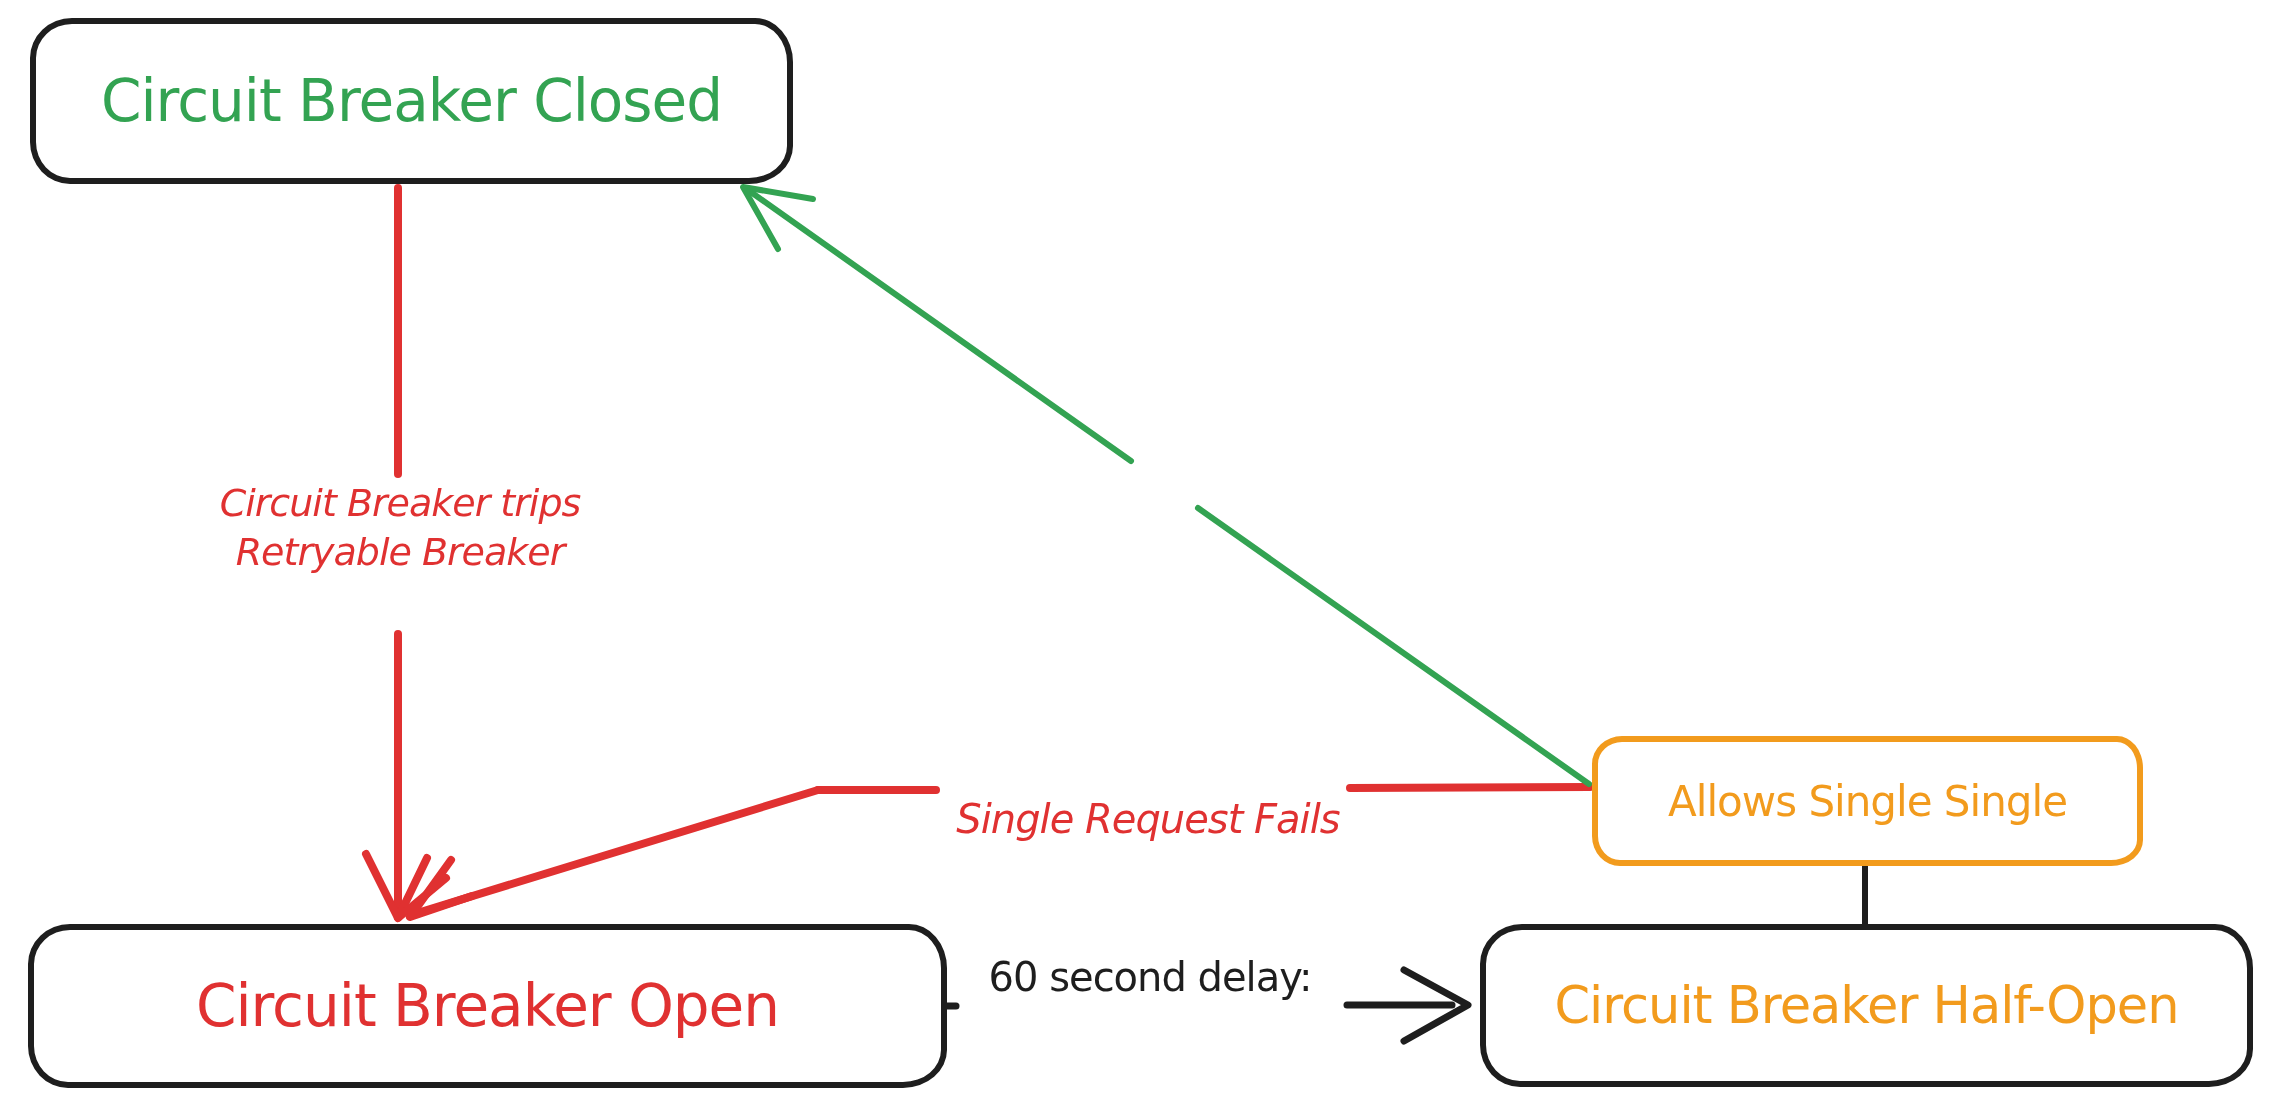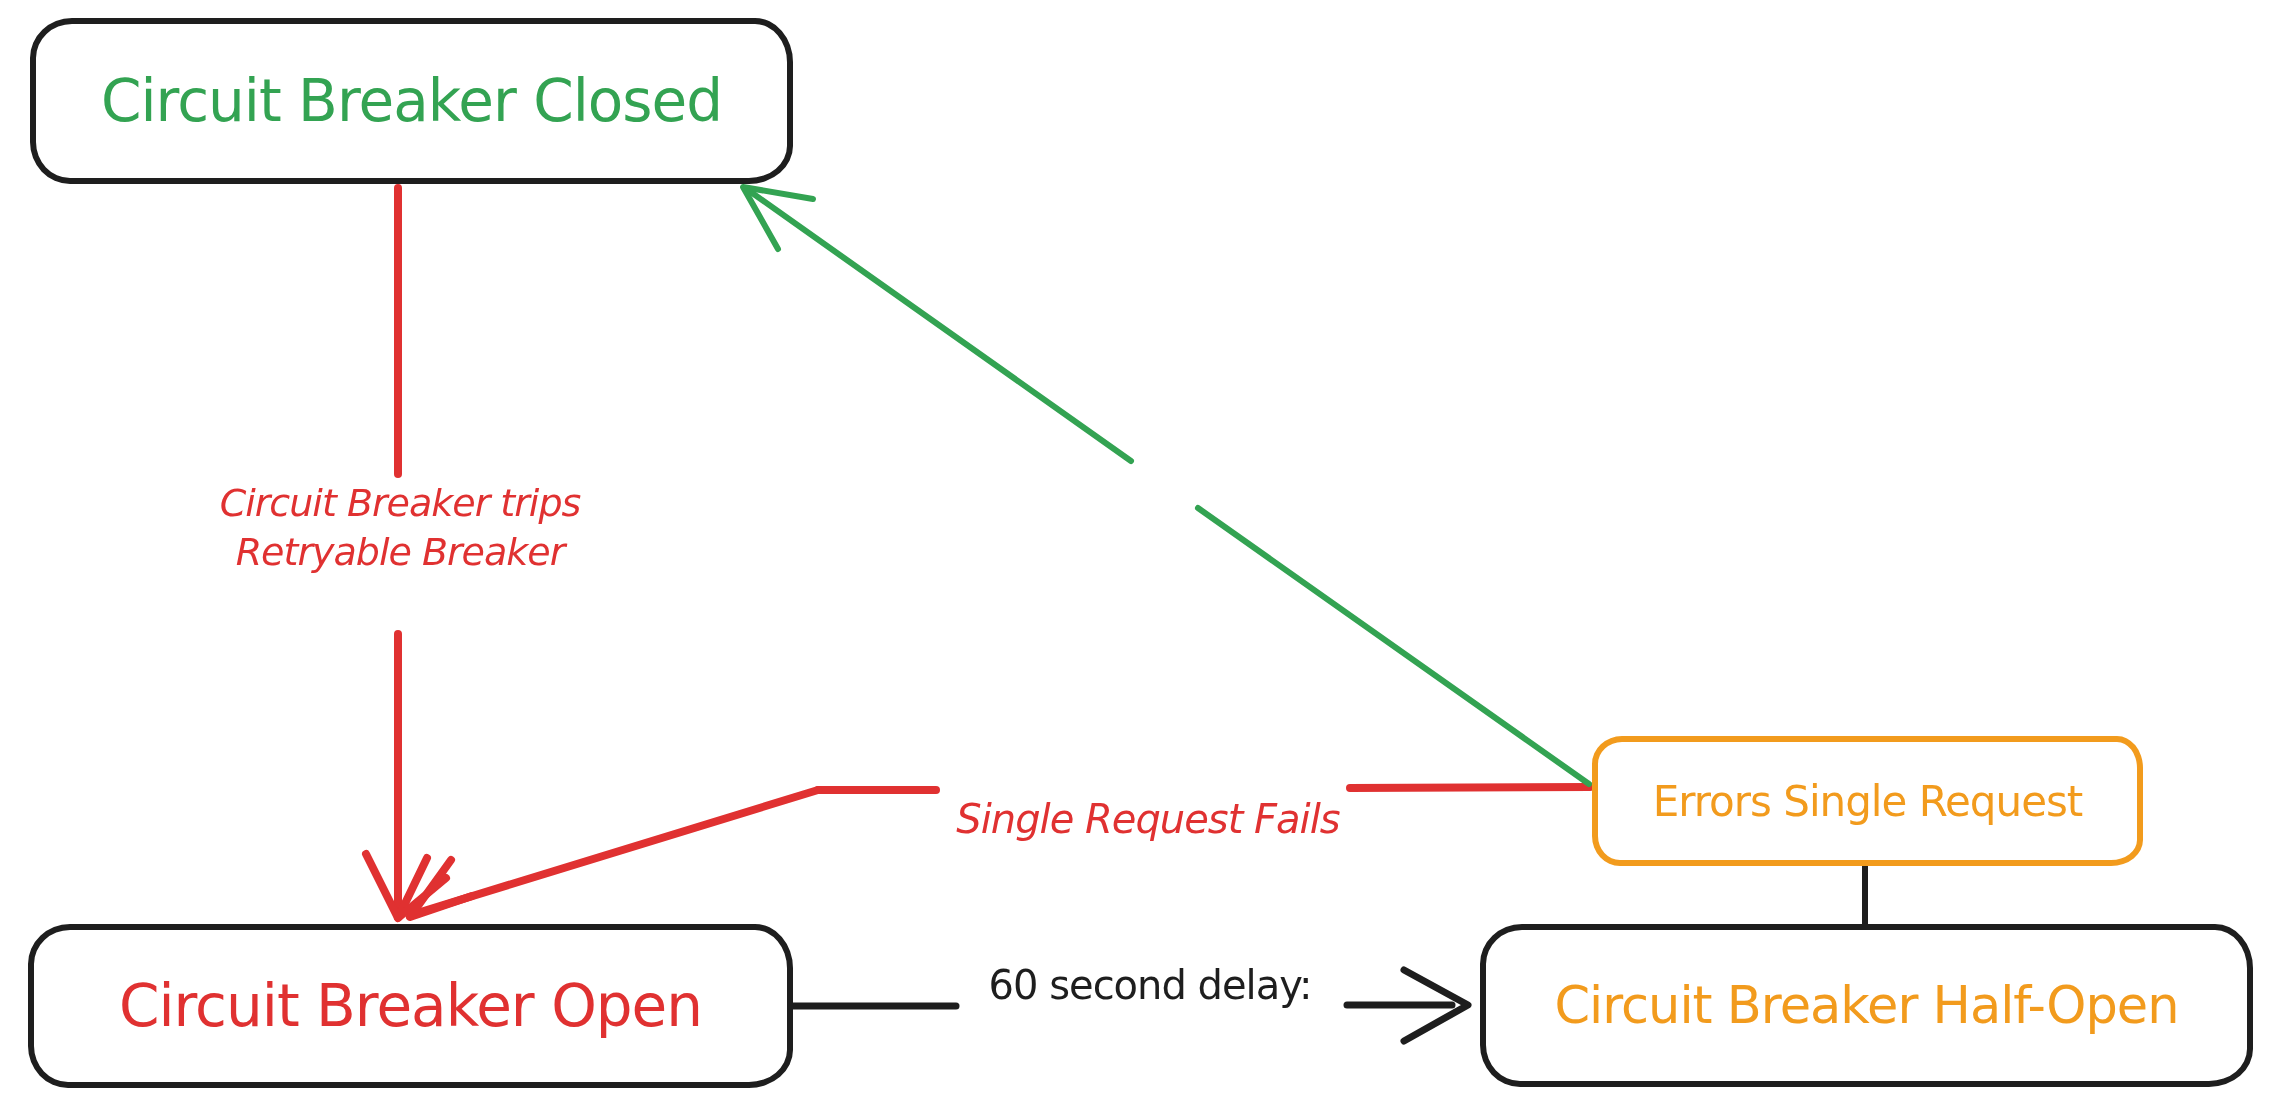--- a/index.html
+++ b/index.html
@@ -49,21 +49,21 @@
     z-index: 3;
     font-size: 40px;
     letter-spacing: -1px;
   }
   #label-trip {
     left: 155px; top: 479px; width: 490px;
     font-size: 38px; line-height: 49px; font-style: italic;
   }
   #label-success { left: 904px; top: 461px; width: 520px; line-height: 48px; }
   #label-fail    { left: 936px; top: 795px; width: 424px; line-height: 48px; font-style: italic; }
-  #label-delay   { left: 928px; top: 951px; width: 444px; line-height: 52px; margin-top: 8px; }
+  #label-delay   { left: 928px; top: 951px; width: 444px; line-height: 52px; }
   #edges-svg {
     position: absolute;
     left: 0; top: 0;
     width: 2272px;
     height: 1107px;
     z-index: 1;
   }
   #edges-svg * { fill: none; stroke-linecap: round; stroke-linejoin: round; }
 </style>
 </head>
@@ -101,30 +101,30 @@
 
     <g stroke-width="6" stroke="#1e1e1e">
       <line x1="1865" y1="864" x2="1865" y2="926"></line>
     </g>
   </svg>
 
   <div class="state-box rounded-a" id="box-closed" style="left:30px; top:18px; width:763px; height:166px;">
     <span class="state-label t-green">Circuit Breaker Closed</span>
   </div>
 
-  <div class="state-box rounded-a" id="box-open" style="left:28px; top:924px; width:765px; height:164px;">
+  <div class="state-box rounded-a" id="box-open" style="left:28px; top:924px; width:919px; height:164px;">
     <span class="state-label t-red">Circuit Breaker Open</span>
   </div>
 
   <div class="state-box rounded-a" id="box-half-open" style="left:1480px; top:924px; width:773px; height:163px;">
     <span class="state-label t-orange">Circuit Breaker Half-Open</span>
   </div>
 
   <div class="state-box rounded-b" id="box-allows" style="left:1592px; top:736px; width:551px; height:130px;">
-    <span class="state-label t-orange">Errors Single Request</span>
+    <span class="state-label t-orange">Allows Single Single</span>
   </div>
 
   <div class="edge-label t-red" id="label-trip">
     <div>Circuit Breaker trips</div>
     <div>Retryable Breaker</div>
   </div>
 
 
   <div class="edge-label t-red" id="label-fail">Single Request Fails</div>
 

